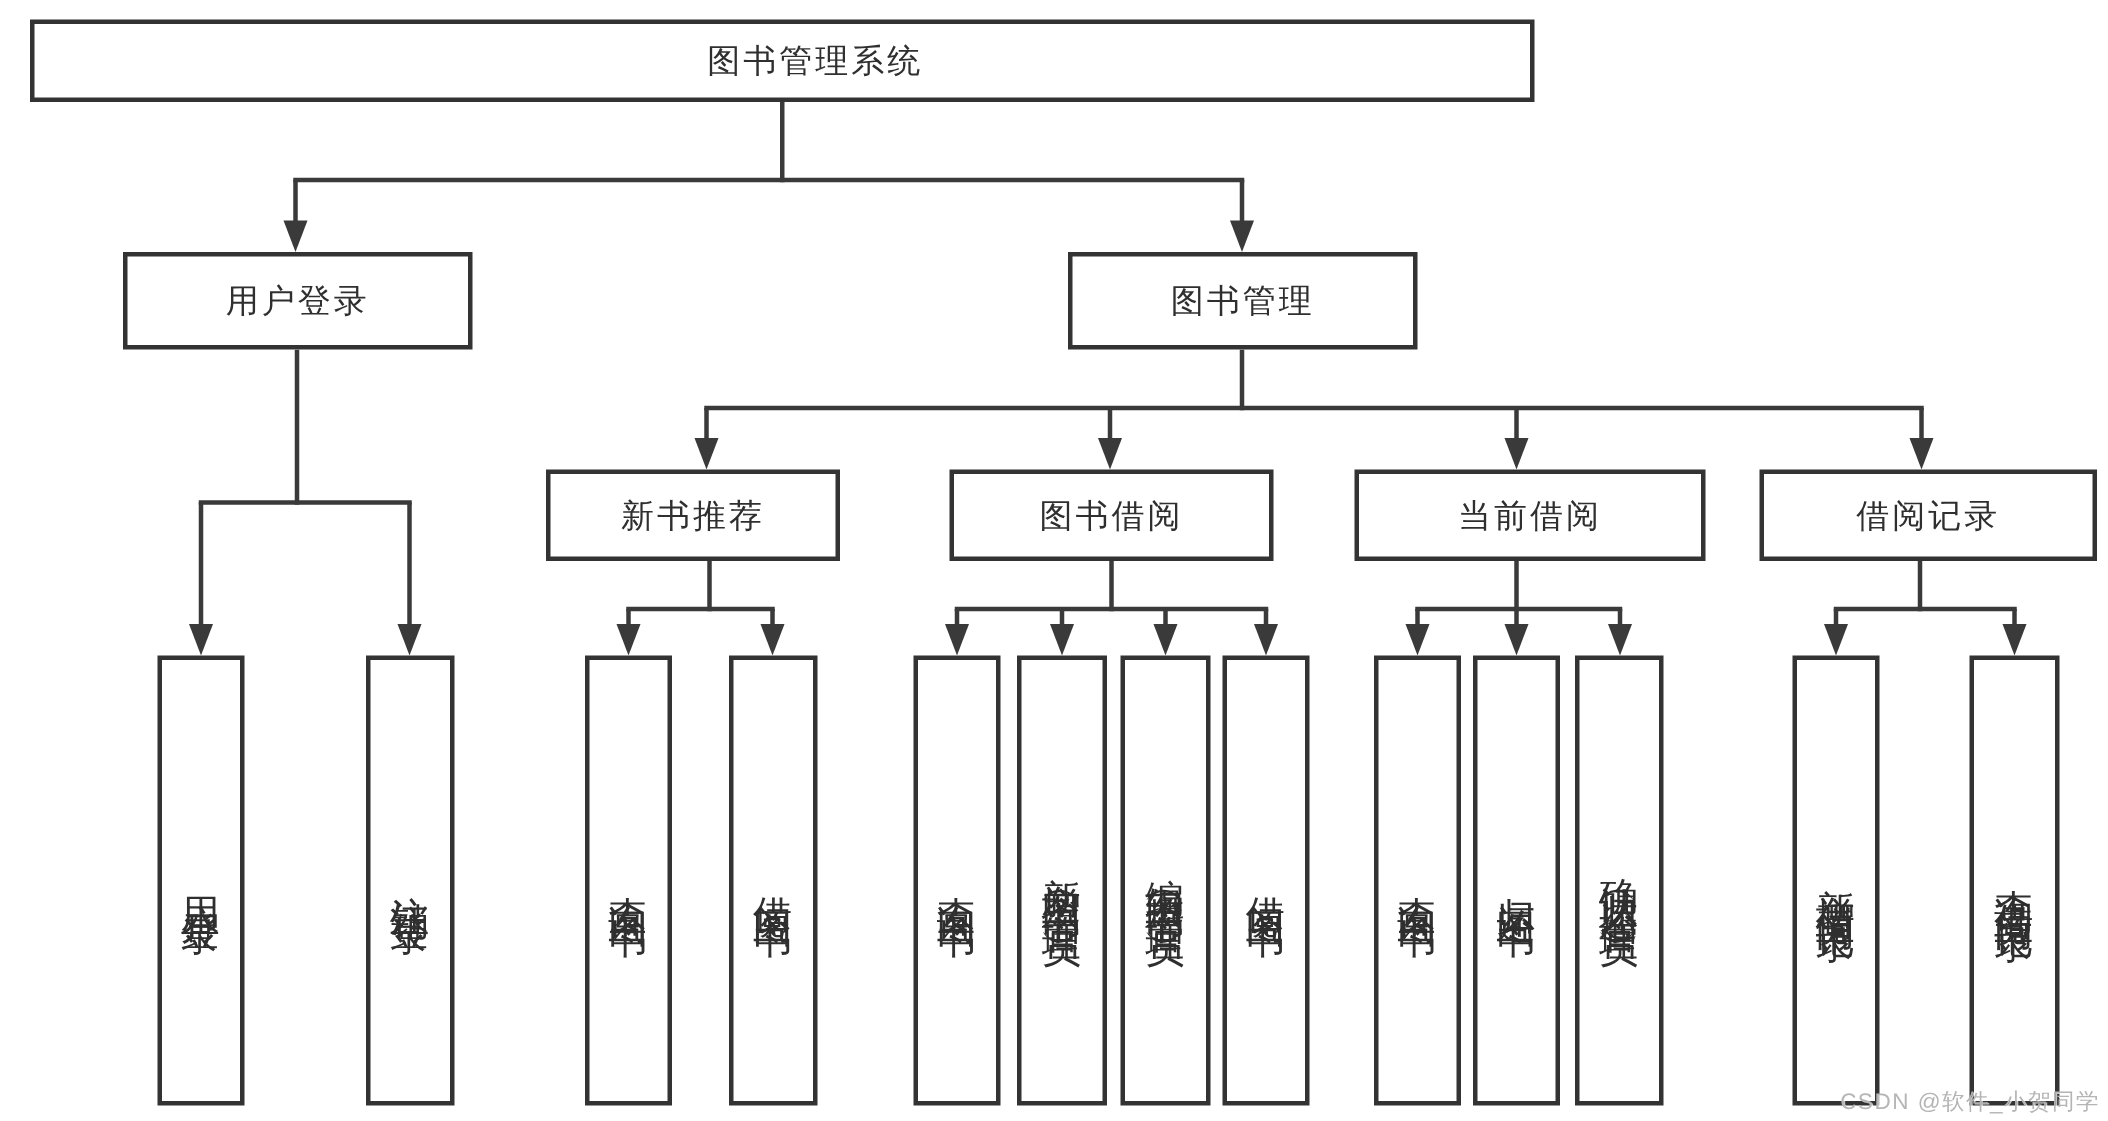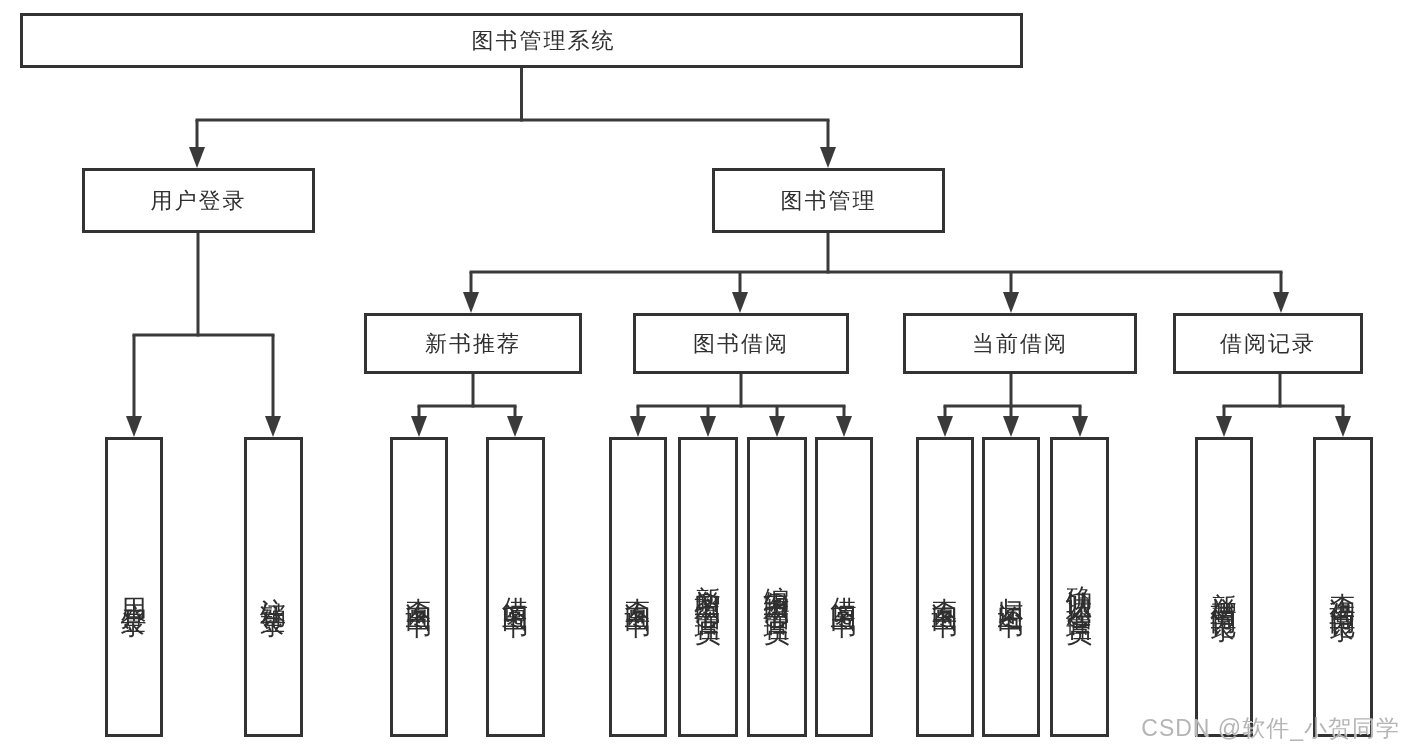--- a/index.html
+++ b/index.html
@@ -41,21 +41,21 @@
     writing-mode: vertical-rl;
     text-orientation: mixed;
     font-size: 26px;
     letter-spacing: 5px;
     line-height: 1;
   }
   .watermark {
     position: absolute;
     right: 5px;
     bottom: 3px;
-    font-size: 23px;
+    font-size: 15px;
     color: #b5b5b5;
     letter-spacing: 1px;
     z-index: 5;
     text-shadow: 1px 1px 0 rgba(255,255,255,0.7);
     white-space: nowrap;
     margin-left: 48px;
   }
 </style>
 </head>
 <body>
@@ -132,30 +132,30 @@
     <span>图书管理系统</span>
   </div>
 
   <div class="box hbox" style="left:82px;top:168px;width:233px;height:65px;">
     <span>用户登录</span>
   </div>
   <div class="box hbox" style="left:712px;top:168px;width:233px;height:65px;">
     <span>图书管理</span>
   </div>
 
-  <div class="box hbox" style="left:364px;top:313px;width:218px;height:61px;">
+  <div class="box hbox" style="left:364px;top:313px;width:196px;height:61px;">
     <span>新书推荐</span>
   </div>
   <div class="box hbox" style="left:633px;top:313px;width:216px;height:61px;text-align:right;">
     <span>图书借阅</span>
   </div>
   <div class="box hbox" style="left:903px;top:313px;width:234px;height:61px;">
     <span>当前借阅</span>
   </div>
-  <div class="box hbox" style="left:1173px;top:313px;width:190px;height:61px;">
+  <div class="box hbox" style="left:1173px;top:313px;width:225px;height:61px;">
     <span>借阅记录</span>
   </div>
 
   <div class="box vbox" style="left:105px;top:437px;width:58px;height:300px;">
     <span>用户登录</span>
   </div>
   <div class="box vbox" style="left:244px;top:437px;width:59px;height:300px;">
     <span>注销登录</span>
   </div>
 

